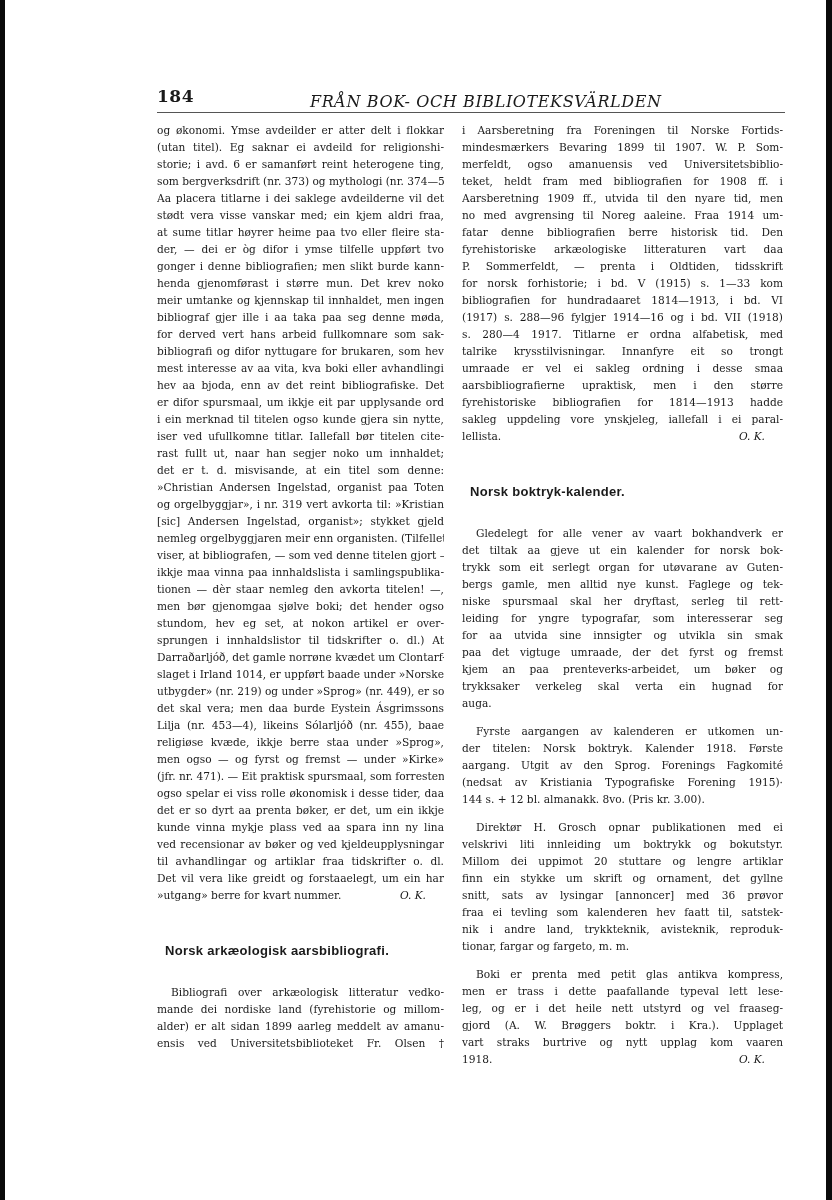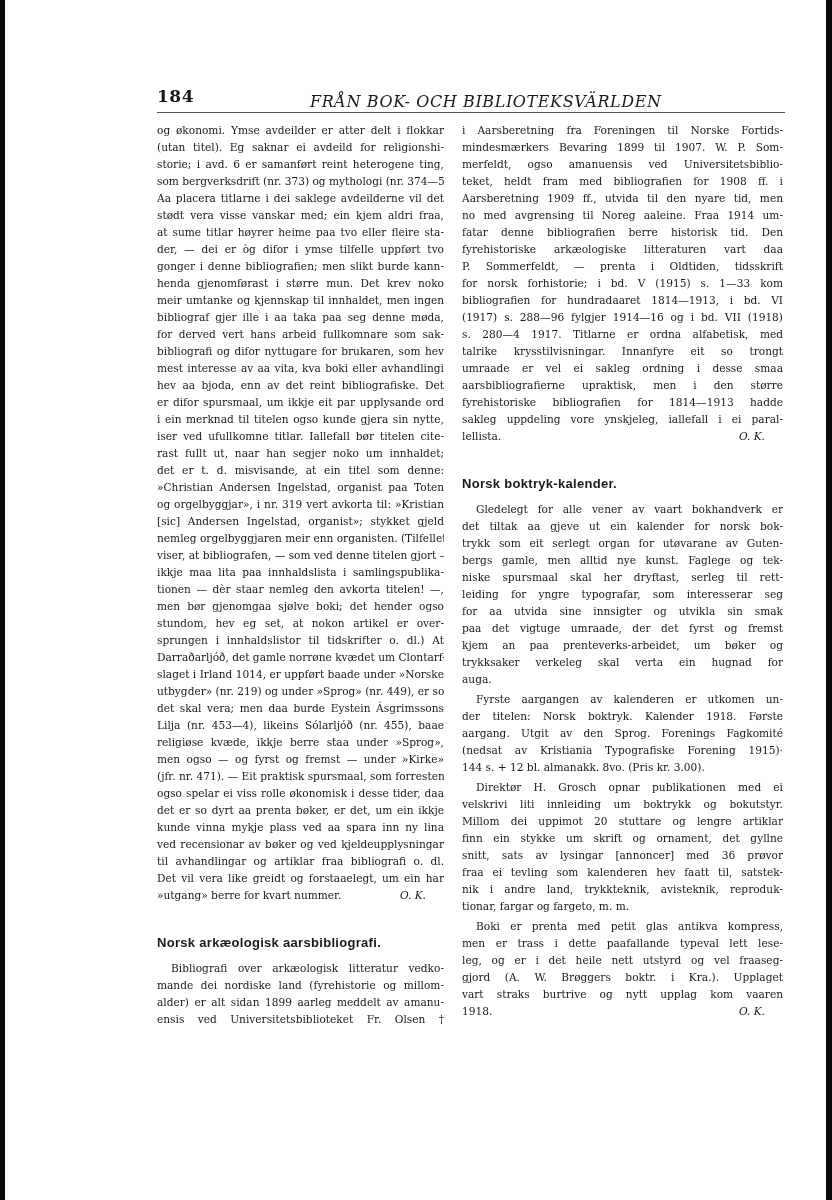--- a/index.html
+++ b/index.html
@@ -12,25 +12,25 @@
     .page { position: absolute; left: 157px; top: 86px; width: 628px; }
     .running-head { position: relative; height: 26px; border-bottom: 1px solid #555; }
     .page-number { position: absolute; left: 0; top: 0; font-size: 17px; font-weight: bold; letter-spacing: 0.5px; }
     .running-title { position: absolute; left: 153px; top: 6px; font-size: 16px; letter-spacing: 0.6px; font-style: italic; }
     .columns { position: absolute; top: 36px; left: 0; width: 628px; }
     .col { position: absolute; top: 0; font-size: 10.6px; line-height: 17px; text-align: justify; }
     .col-left { left: 0; width: 287px; }
     .col-right { left: 305px; width: 321px; }
     .line { display: block; text-align: justify; text-align-last: justify; white-space: nowrap; height: 17px; overflow: hidden; }
     .line.last { text-align-last: left; }
-    .indent { text-indent: 14px; }
+    .indent { text-indent: 14px; margin-top: 8px; }
     .sig-row { display: block; height: 17px; position: relative; }
     .sig-row .txt { position: absolute; left: 0; }
     .sig { position: absolute; right: 18px; font-style: italic; }
-    .section-head { font-family: "Liberation Sans", "DejaVu Sans", sans-serif; font-weight: bold; font-size: 13px; letter-spacing: 0.3px; margin: 0; height: 20px; }
+    .section-head { font-family: "Liberation Sans", "DejaVu Sans", sans-serif; font-weight: bold; font-size: 13px; letter-spacing: 0.3px; margin: 8px; height: 20px; }
     .gap-before-head { height: 30px; }
     .gap-after-head { height: 6px; }
     .para-gap { height: 3px; }
   </style>
 </head>
 <body>
 
 <div class="edge-left"></div>
 <div class="edge-right"></div>
 
@@ -63,38 +63,38 @@
           <span class="line">er difor spursmaal, um ikkje eit par upplysande ord</span>
           <span class="line">i ein merknad til titelen ogso kunde gjera sin nytte,</span>
           <span class="line">iser ved ufullkomne titlar. Iallefall bør titelen cite-</span>
           <span class="line">rast fullt ut, naar han segjer noko um innhaldet;</span>
           <span class="line">det er t. d. misvisande, at ein titel som denne:</span>
           <span class="line">»Christian Andersen Ingelstad, organist paa Toten</span>
           <span class="line">og orgelbyggjar», i nr. 319 vert avkorta til: »Kristian</span>
           <span class="line">[sic] Andersen Ingelstad, organist»; stykket gjeld</span>
           <span class="line">nemleg orgelbyggjaren meir enn organisten. (Tilfellet</span>
           <span class="line">viser, at bibliografen, — som ved denne titelen gjort —,</span>
-          <span class="line">ikkje maa lita paa innhaldslista i samlingspublika-</span>
+          <span class="line">ikkje maa vinna paa innhaldslista i samlingspublika-</span>
           <span class="line">tionen — dèr staar nemleg den avkorta titelen! —,</span>
           <span class="line">men bør gjenomgaa sjølve boki; det hender ogso</span>
           <span class="line">stundom, hev eg set, at nokon artikel er over-</span>
           <span class="line">sprungen i innhaldslistor til tidskrifter o. dl.) At</span>
           <span class="line">Darraðarljóð, det gamle norrøne kvædet um Clontarf-</span>
           <span class="line">slaget i Irland 1014, er uppført baade under »Norske</span>
           <span class="line">utbygder» (nr. 219) og under »Sprog» (nr. 449), er som</span>
           <span class="line">det skal vera; men daa burde Eystein Ásgrimssons</span>
           <span class="line">Lilja (nr. 453—4), likeins Sólarljóð (nr. 455), baae</span>
           <span class="line">religiøse kvæde, ikkje berre staa under »Sprog»,</span>
           <span class="line">men ogso — og fyrst og fremst — under »Kirke»</span>
           <span class="line">(jfr. nr. 471). — Eit praktisk spursmaal, som forresten</span>
           <span class="line">ogso spelar ei viss rolle økonomisk i desse tider, daa</span>
           <span class="line">det er so dyrt aa prenta bøker, er det, um ein ikkje</span>
           <span class="line">kunde vinna mykje plass ved aa spara inn ny lina</span>
           <span class="line">ved recensionar av bøker og ved kjeldeupplysningar</span>
-          <span class="line">til avhandlingar og artiklar fraa bibliografi o. dl.</span>
+          <span class="line">til avhandlingar og artiklar fraa tidskrifter o. dl.</span>
           <span class="line">Det vil vera like greidt og forstaaelegt, um ein har</span>
         </div>
       <div class="sig-row">
         <span class="txt">»utgang» berre for kvart nummer.</span>
         <span class="sig">O. K.</span>
       </div>
       <div class="gap-before-head"></div>
       <h2 class="section-head">Norsk arkæologisk aarsbibliografi.</h2>
       <div class="gap-after-head"></div>
       <div id="left-sec">

